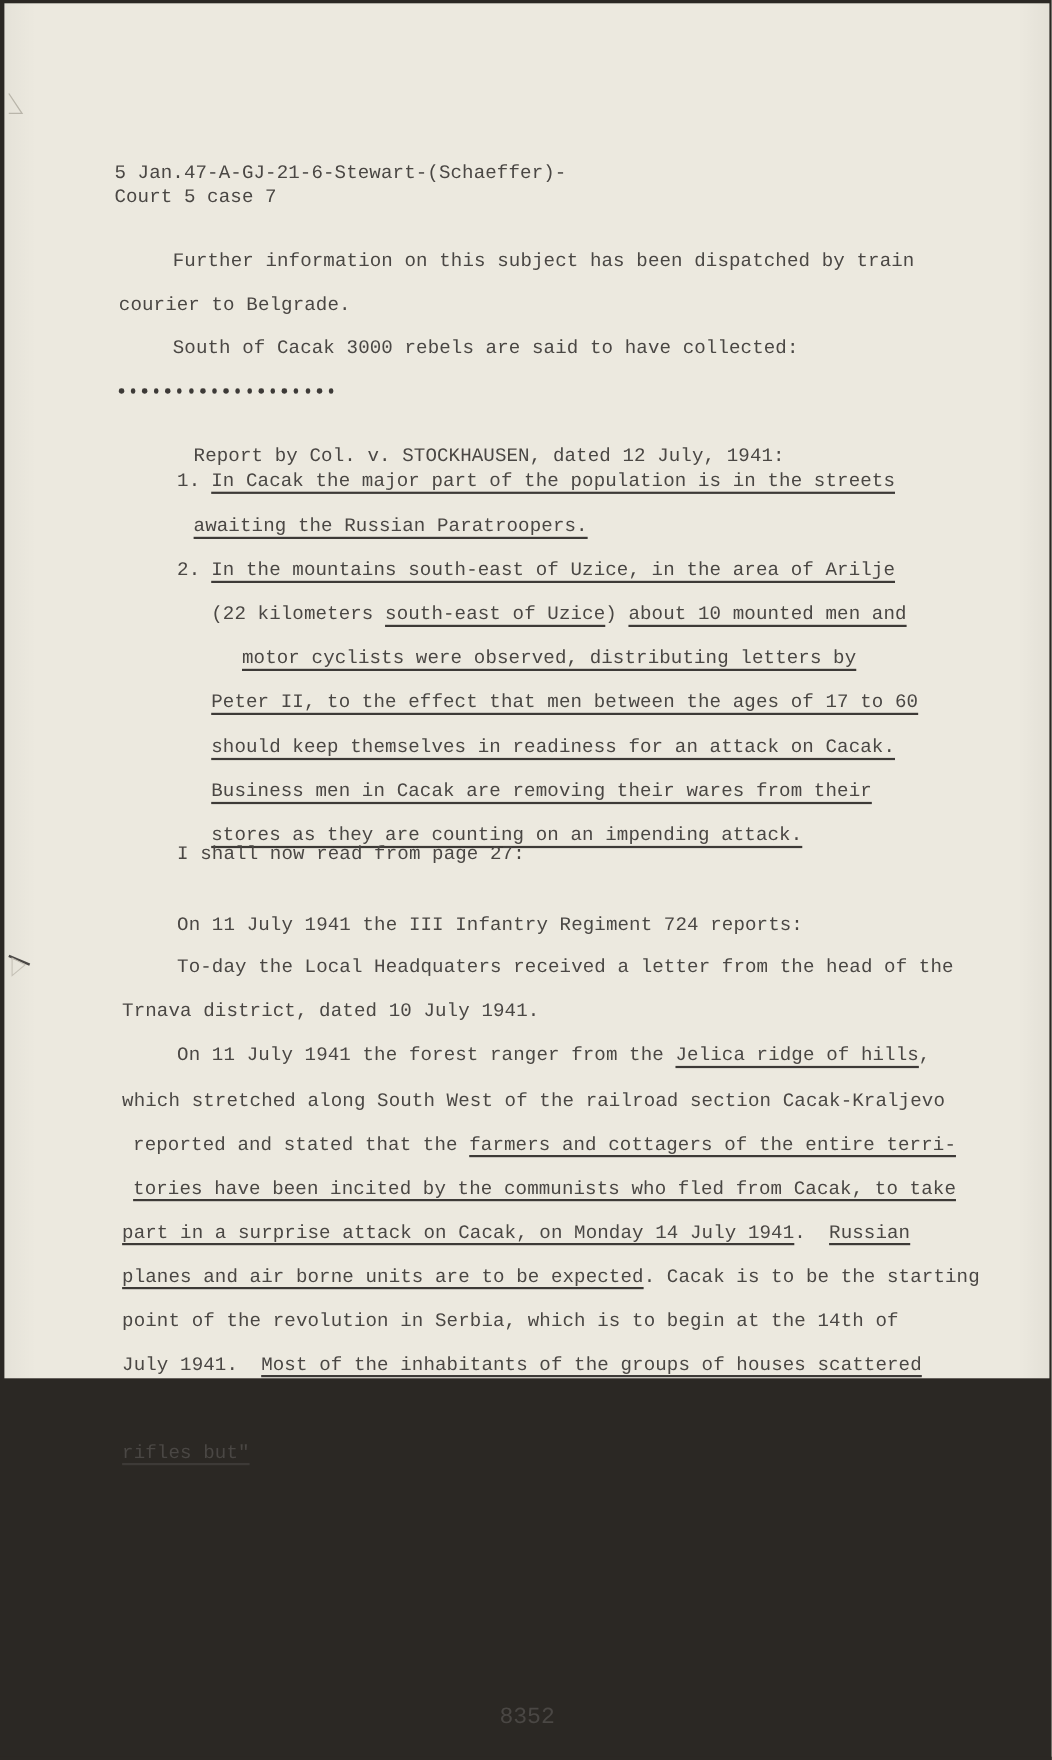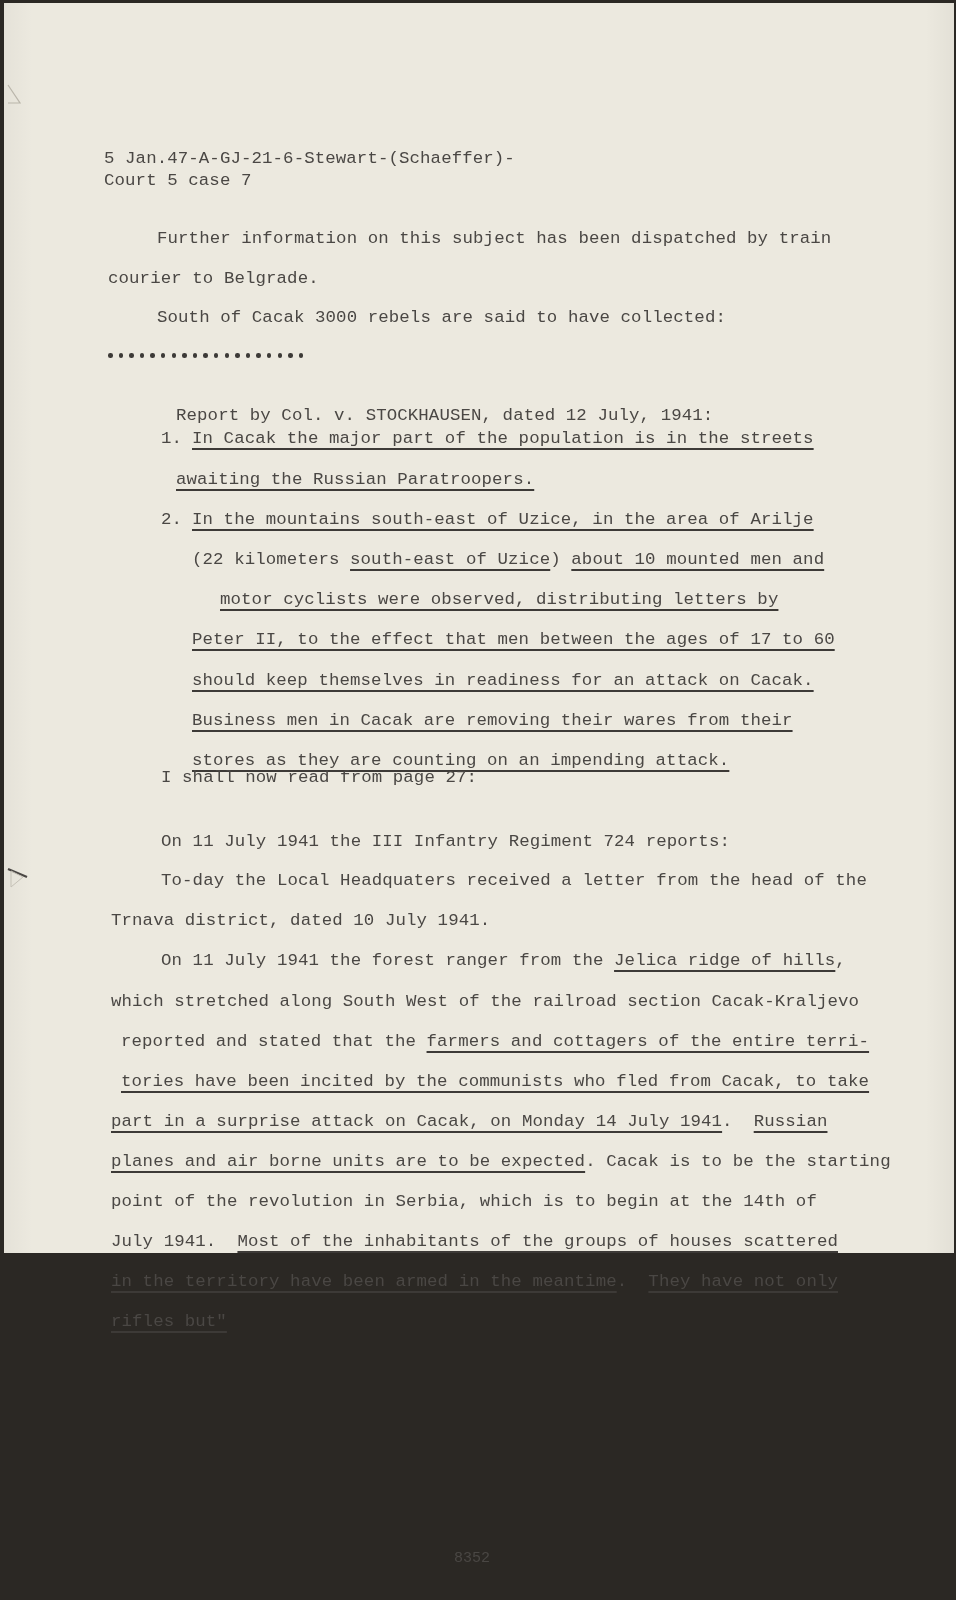--- a/index.html
+++ b/index.html
@@ -15,21 +15,21 @@
     background-image: linear-gradient(90deg, rgba(0,0,0,0.03), rgba(0,0,0,0) 3%, rgba(0,0,0,0) 97%, rgba(0,0,0,0.04));
   }
   .line {
     position: absolute; white-space: pre;
     font-size: 17.4px; color: #4a4744; letter-spacing: 0.1px;
     line-height: 20px;
   }
   .u { text-decoration: underline; text-decoration-thickness: 2px; text-underline-offset: 5px; text-decoration-color: #3d3a37; }
   .dots { position: absolute; left: 104px; top: 350px; display: flex; gap: 6.1px; }
   .dot { width: 4.5px; height: 4.5px; border-radius: 50%; background: #3d3a37; }
-  .page-number { position: absolute; left: 450px; top: 1547px; font-size: 15px; color: #4a4744; }
+  .page-number { position: absolute; left: 450px; top: 1547px; font-size: 21px; color: #4a4744; }
   .corner-mark { position: absolute; left: 2px; top: 80px; width: 16px; height: 24px; }
   .arrow-mark { position: absolute; left: 3px; top: 862px; width: 22px; height: 26px; }
   .bottom-edge { position: absolute; left: 0; top: 1597px; width: 956px; height: 3px; background: #2b2824; }
 </style>
 </head>
 <body>
 
 <div class="page">
 
   <svg class="corner-mark" viewBox="0 0 16 24">
@@ -93,18 +93,17 @@
   <div class="line" style="left:107px;top:908px;">Trnava district, dated 10 July 1941.</div>
 
   <div class="line" style="left:157px;top:948px;"><span>On 11 July 1941 the forest ranger from the </span><span class="u">Jelica ridge of hills</span><span>,</span></div>
   <div class="line" style="left:107px;top:989px;">which stretched along South West of the railroad section Cacak-Kraljevo</div>
   <div class="line" style="left:117px;top:1029px;"><span>reported and stated that the </span><span class="u">farmers and cottagers of the entire terri-</span></div>
   <div class="line u" style="left:117px;top:1069px;">tories have been incited by the communists who fled from Cacak, to take</div>
   <div class="line" style="left:107px;top:1109px;"><span class="u">part in a surprise attack on Cacak, on Monday 14 July 1941</span><span>.  </span><span class="u">Russian</span></div>
   <div class="line" style="left:107px;top:1149px;"><span class="u">planes and air borne units are to be expected</span><span>. Cacak is to be the starting</span></div>
   <div class="line" style="left:107px;top:1189px;">point of the revolution in Serbia, which is to begin at the 14th of</div>
   <div class="line" style="left:107px;top:1229px;"><span>July 1941.  </span><span class="u">Most of the inhabitants of the groups of houses scattered</span></div>
-  <div class="line" style="left:107px;top:1269px;"><span class="u">in the territory have been armed in the meantime</span><span>.  </span><span class="u">They have not only</span></div>
   <div class="line u" style="left:107px;top:1309px;">rifles but"</div>
 
   <div class="page-number">8352</div>
 </div>
 <div class="bottom-edge"></div>
 
 </body></html>

